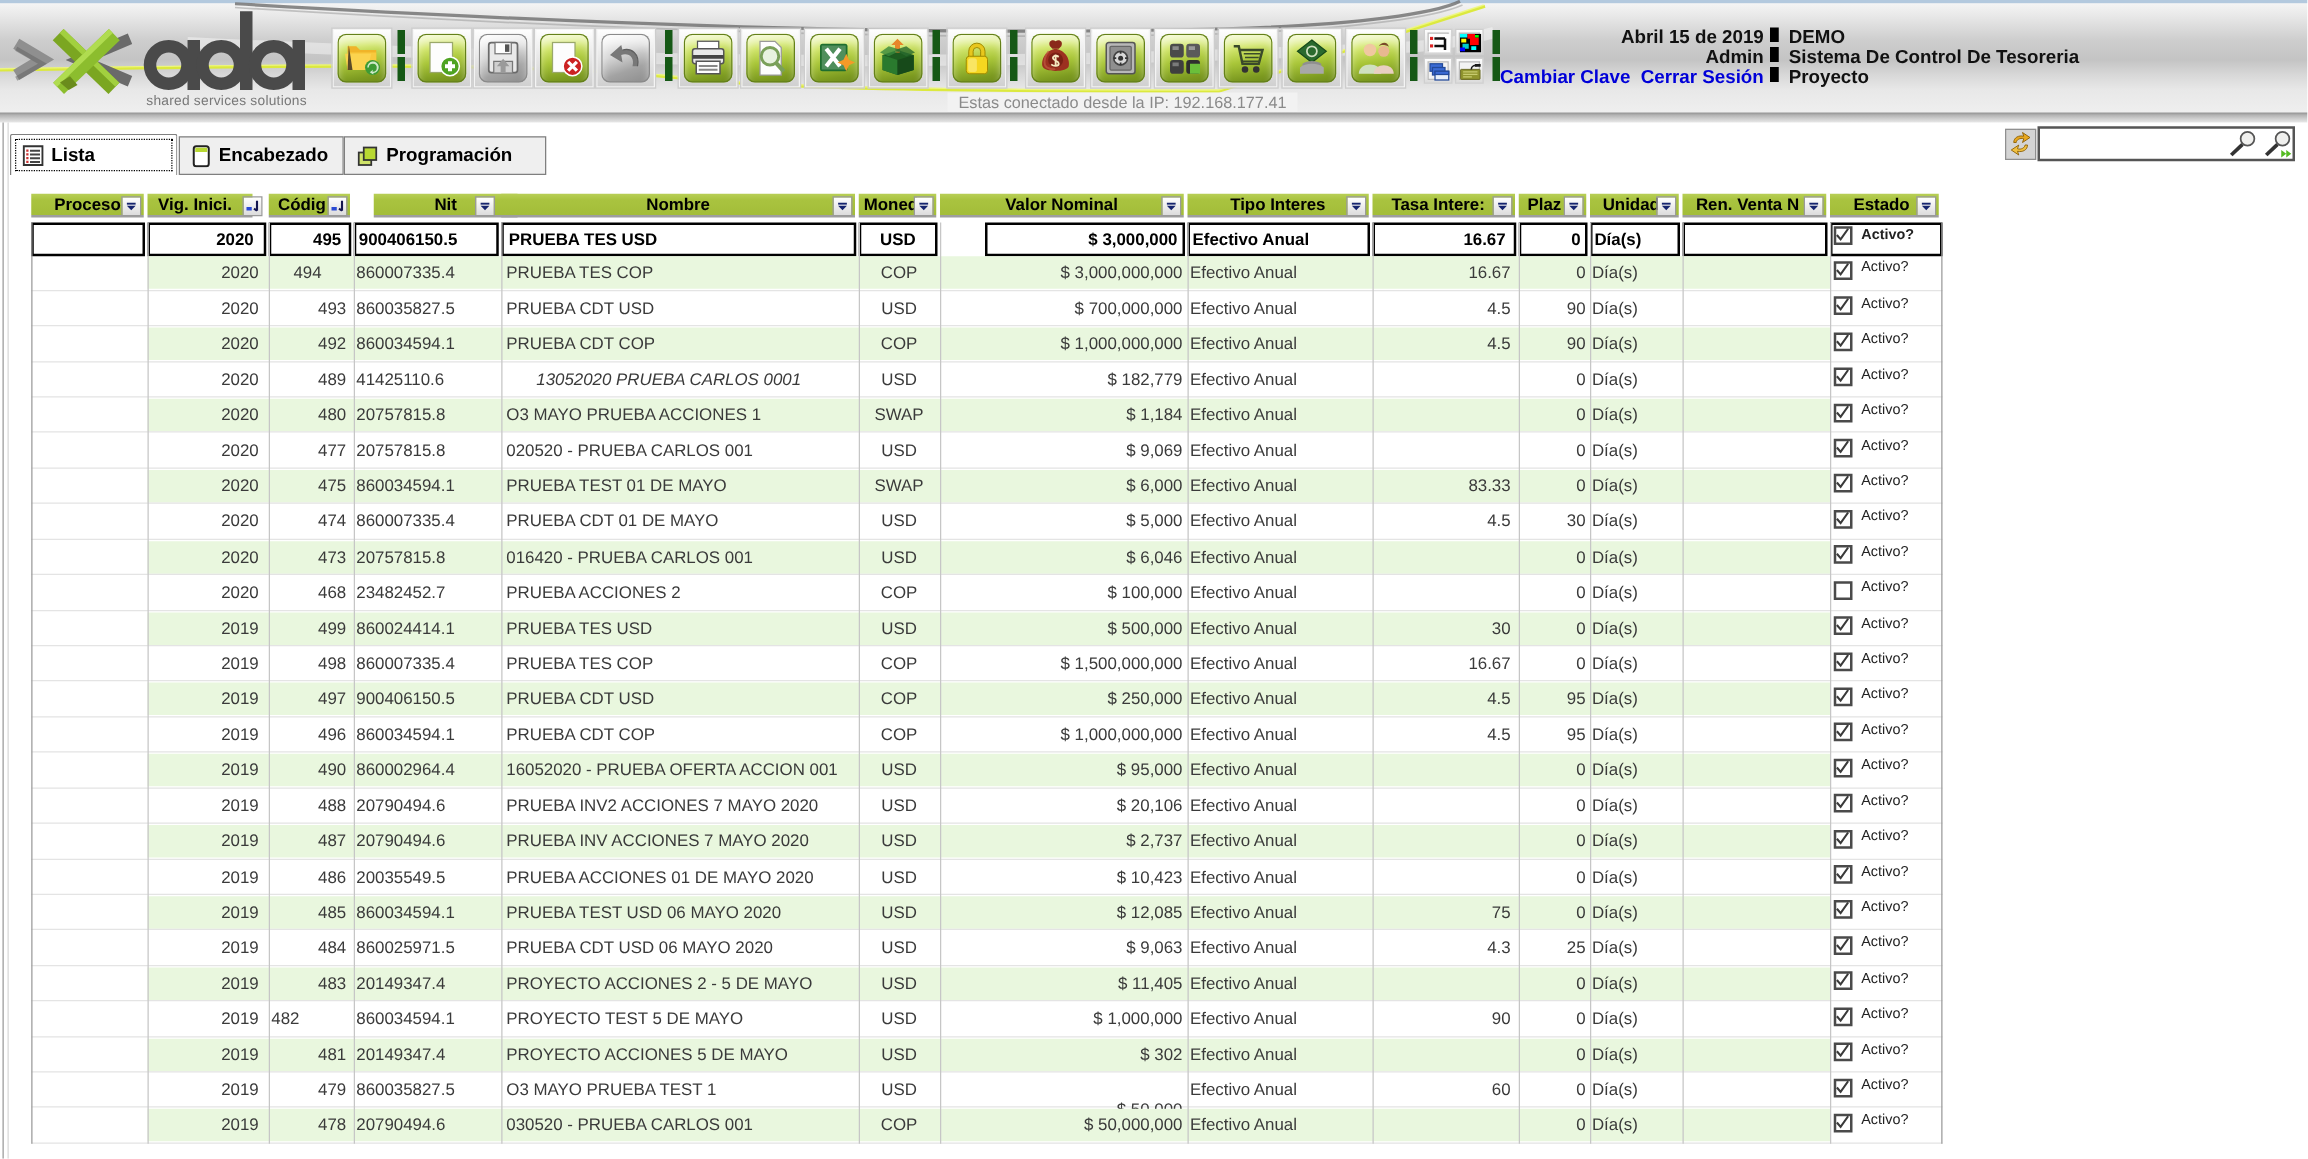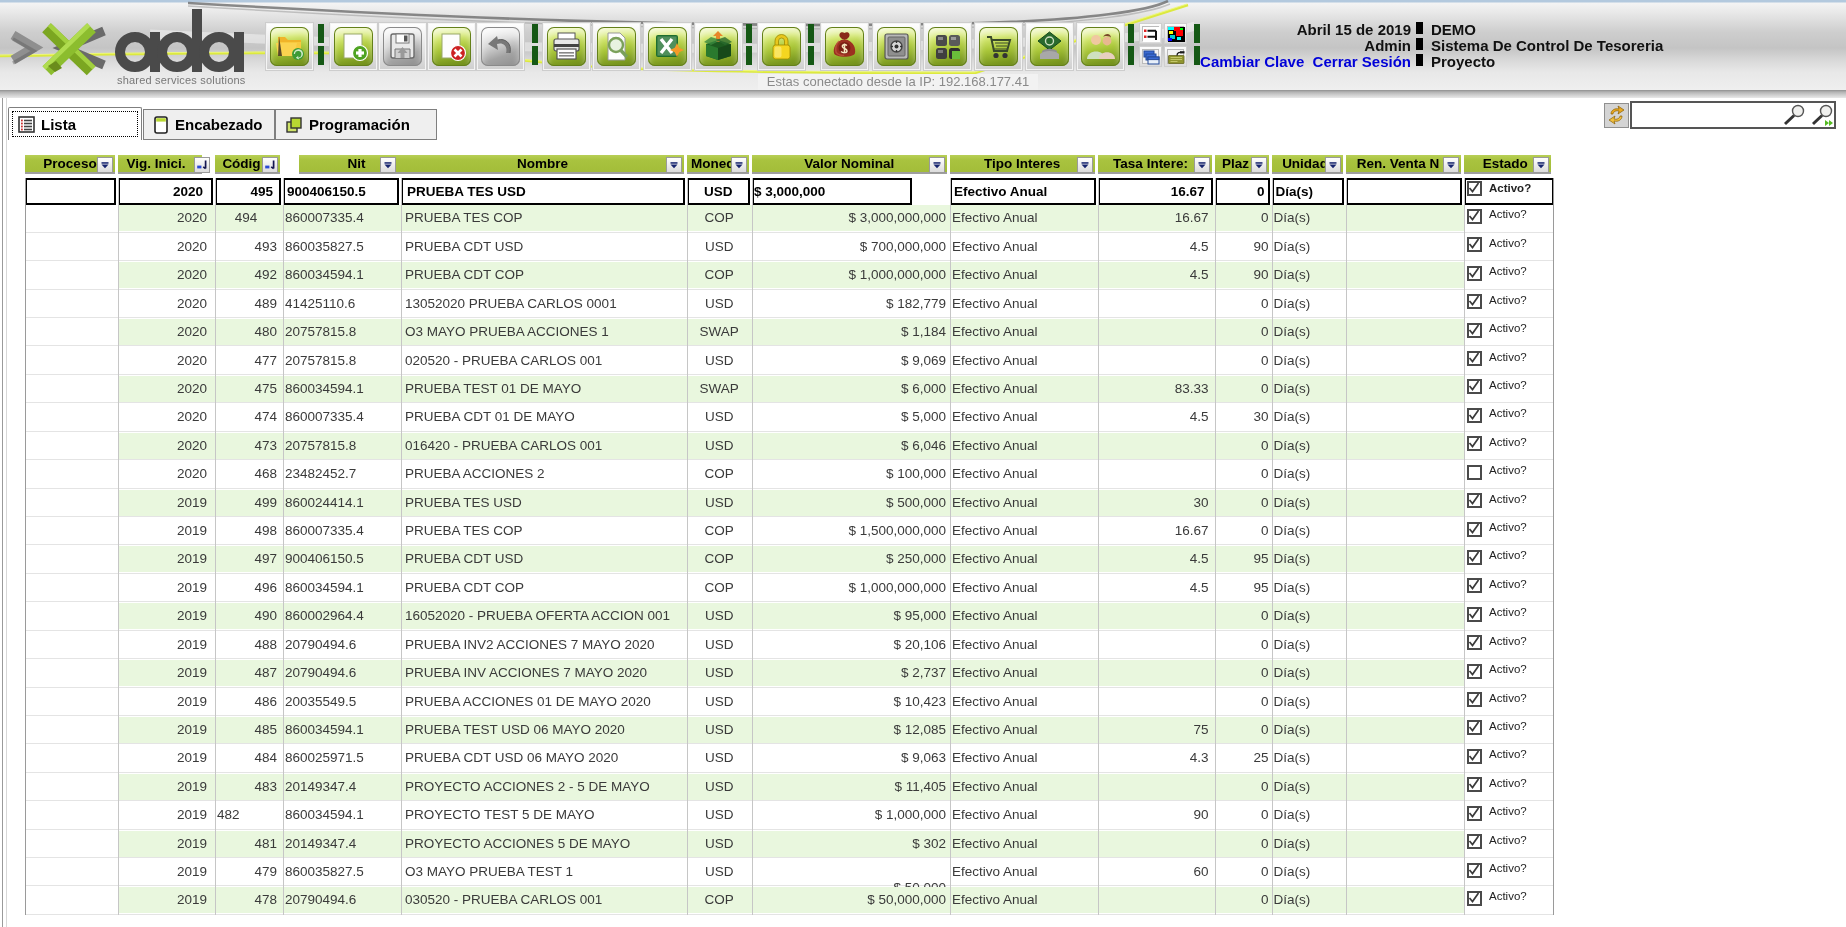--- a/index.html
+++ b/index.html
@@ -472,21 +472,21 @@
           <rect x="3.5" y="4.2" width="7" height="1.5" fill="#16246e"></rect>
           <path d="M3.5,6.6 h7 l-3.5,3.6 Z" fill="#16246e"></path>
         </svg></div>
       <div id="selrow" class="row" style="top:23px; height:28px;">
         <div class="cell" style="left:0px; width:91px;padding-left:0px;"></div>
         <div class="cell" style="left:93px; width:95px;text-align:right; padding-right:8px;">2020</div>
         <div class="cell" style="left:190px; width:66px;text-align:right; padding-right:6px;">495</div>
         <div class="cell" style="left:258px; width:116px;padding-left:2px;">900406150.5</div>
         <div class="cell" style="left:376px; width:284px;padding-left:4px;">PRUEBA TES USD</div>
         <div class="cell" style="left:662px; width:62.5px;text-align:center;">USD</div>
-        <div class="cell" style="left:727px; width:160px;text-align:left; padding-right:4px;">$ 3,000,000</div>
+        <div class="cell" style="left:763px; width:160px;text-align:right; padding-right:4px;">$ 3,000,000</div>
         <div class="cell" style="left:925px; width:145.5px;padding-left:2px;">Efectivo Anual</div>
         <div class="cell" style="left:1072.5px; width:115px;text-align:right; padding-right:6px;">16.67</div>
         <div class="cell" style="left:1189.5px; width:55px;text-align:right; padding-right:3px;">0</div>
         <div class="cell" style="left:1246.5px; width:72px;padding-left:2px;">Día(s)</div>
         <div class="cell" style="left:1320.5px; width:116px;padding-left:0px;"></div>
         <div class="cell" style="left:1438.5px; width:90.5px;"></div>
         <div class="cb" style="top:3px;">
           <svg width="12" height="12" viewBox="0 0 12 12">
             <path d="M1.5,6 L4.5,9.5 L10.5,1" stroke="#3a3a3a" stroke-width="1.7" fill="none"></path>
           </svg>
@@ -550,21 +550,21 @@
             <path d="M1.5,6 L4.5,9.5 L10.5,1" stroke="#3a3a3a" stroke-width="1.7" fill="none"></path>
           </svg>
         </div>
         <div class="alab">Activo?</div>
       </div>
       <div class="row" style="top:135.66px;">
         <div class="bl"></div>
         <div class="cell" style="left:93px; width:97px;text-align:right; padding-right:8px;">2020</div>
         <div class="cell" style="left:190px; width:68px;text-align:right; padding-right:6px;">489</div>
         <div class="cell" style="left:258px; width:118px;padding-left:2px;">41425110.6</div>
-        <div class="cell" style="left:376px; width:286px;padding-left:4px;">13052020 PRUEBA CARLOS 0001</div>
+        <div class="cell" style="left:400px; width:286px;padding-left:4px;font-style:italic;">13052020 PRUEBA CARLOS 0001</div>
         <div class="cell" style="left:662px; width:64.5px;text-align:center;">USD</div>
         <div class="cell" style="left:726.5px; width:198.5px;text-align:right; padding-right:4px;">$ 182,779</div>
         <div class="cell" style="left:925px; width:147.5px;padding-left:2px;">Efectivo Anual</div>
         <div class="cell" style="left:1072.5px; width:117px;text-align:right; padding-right:6px;"></div>
         <div class="cell" style="left:1189.5px; width:57px;text-align:right; padding-right:3px;">0</div>
         <div class="cell" style="left:1246.5px; width:74px;padding-left:2px;">Día(s)</div>
         <div class="cb">
           <svg width="12" height="12" viewBox="0 0 12 12">
             <path d="M1.5,6 L4.5,9.5 L10.5,1" stroke="#3a3a3a" stroke-width="1.7" fill="none"></path>
           </svg>

